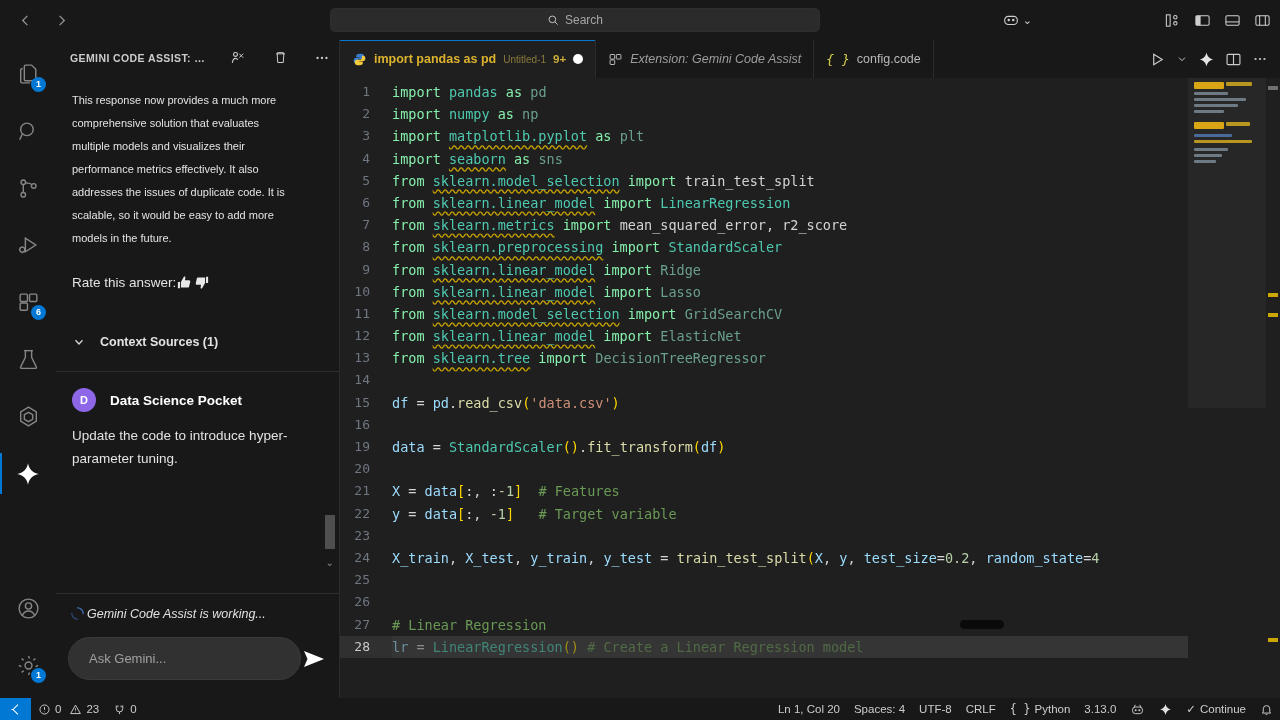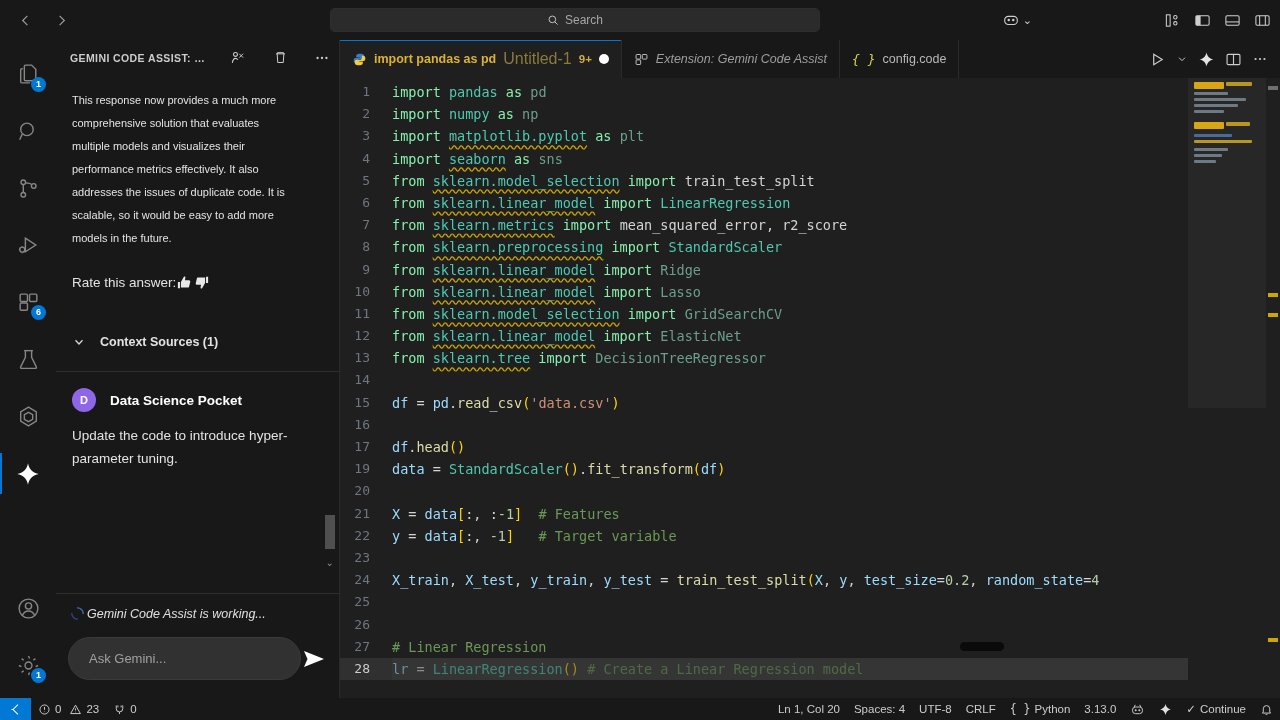--- a/index.html
+++ b/index.html
@@ -133,21 +133,21 @@
     position: relative; font-style: italic;
   }
   .tab.active {
     background: #1f1f1f; color: #ffffff; font-style: normal;
   }
   .tab.active::before {
     content: ""; position: absolute; top: 0; left: 0; right: 0; height: 1px; background: #0078d4;
   }
   .tab-title { font-weight: 400; }
   .tab.active .tab-title { color: #dcb22e; font-weight: 700; }
-  .tab-desc { font-size: 16px; color: #8a7b3c; }
+  .tab-desc { font-size: 10px; color: #8a7b3c; }
   .tab-badge { font-size: 11.5px; color: #cfae3d; font-weight: 700; }
   .tab-dirty { width: 10px; height: 10px; border-radius: 50%; background: #ffffff; }
   .tabbar-actions { margin-left: auto; display: flex; align-items: center; gap: 10px; padding: 0 12px; }
   .tb-act { display: flex; align-items: center; justify-content: center; color: #cccccc; cursor: pointer; }
 
   .editor-main { flex: 1 1 auto; display: flex; position: relative; overflow: hidden; }
   .code-pane { flex: 1 1 auto; position: relative; overflow: hidden; }
 
   .code-lines { font-family: "DejaVu Sans Mono", monospace; font-size: 13.5px; line-height: 22.2px; padding-top: 3px; }
   .cline { display: flex; height: 22.2px; white-space: pre; position: relative; }
@@ -548,21 +548,20 @@
             <div class="cline"><span class="lnum">12</span><span class="code"><span class="kw">from</span> <span class="mod squig">sklearn.linear_model</span> <span class="kw">import</span> <span class="mod2">ElasticNet</span></span></div>
 
             <div class="cline"><span class="lnum">13</span><span class="code"><span class="kw">from</span> <span class="mod squig">sklearn.tree</span> <span class="kw">import</span> <span class="mod2">DecisionTreeRegressor</span></span></div>
 
             <div class="cline"><span class="lnum">14</span><span class="code"></span></div>
 
             <div class="cline"><span class="lnum">15</span><span class="code"><span class="id">df</span> <span class="op">=</span> <span class="id">pd</span><span class="op">.</span><span class="fn">read_csv</span><span class="br">(</span><span class="str">'data.csv'</span><span class="br">)</span></span></div>
 
             <div class="cline"><span class="lnum">16</span><span class="code"></span></div>
 
-            <div class="cline"><span class="lnum">17</span><span class="code"><span class="id">df</span><span class="op">.</span><span class="fn">head</span><span class="br">()</span></span></div>
 
 
             <div class="cline"><span class="lnum">19</span><span class="code"><span class="id">data</span> <span class="op">=</span> <span class="cls">StandardScaler</span><span class="br">()</span><span class="op">.</span><span class="fn">fit_transform</span><span class="br">(</span><span class="id">df</span><span class="br">)</span></span></div>
 
             <div class="cline"><span class="lnum">20</span><span class="code"></span></div>
 
             <div class="cline"><span class="lnum">21</span><span class="code"><span class="id">X</span> <span class="op">=</span> <span class="id">data</span><span class="br">[</span><span class="op">:,</span> <span class="op">:</span><span class="num">-1</span><span class="br">]</span>  <span class="cmt"># Features</span></span></div>
 
             <div class="cline"><span class="lnum">22</span><span class="code"><span class="id">y</span> <span class="op">=</span> <span class="id">data</span><span class="br">[</span><span class="op">:,</span> <span class="num">-1</span><span class="br">]</span>   <span class="cmt"># Target variable</span></span></div>
 

